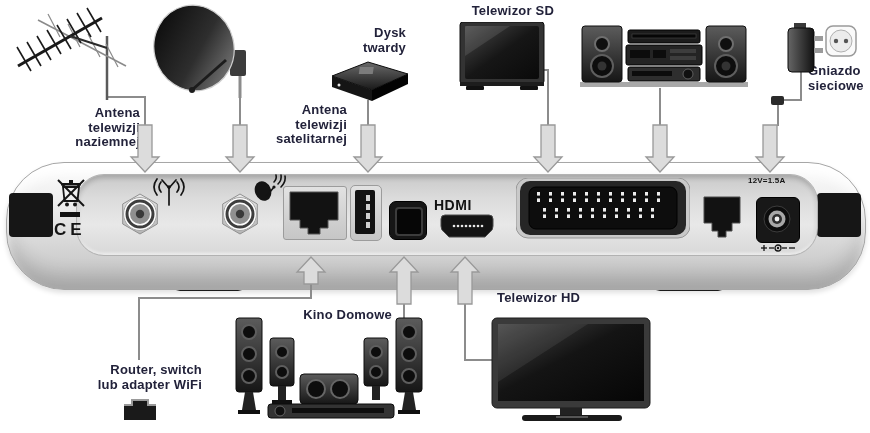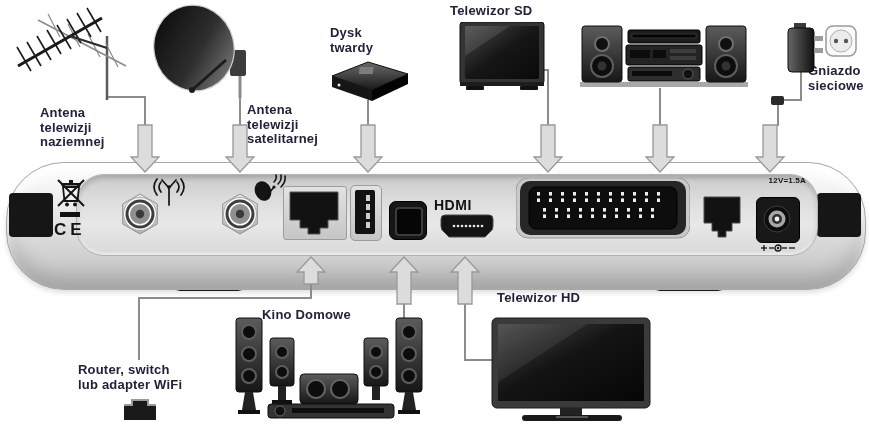--- a/index.html
+++ b/index.html
@@ -1,20 +1,20 @@
 <!DOCTYPE html>
 <html><head>
 <meta charset="utf-8">
 <style>
   html,body{margin:0;padding:0;background:#fff;}
   .scene{position:relative;width:870px;height:433px;background:#fff;overflow:hidden;
          font-family:"Liberation Sans",sans-serif;}
   .abs{position:absolute;}
   .lbl{position:absolute;font-weight:bold;font-size:13px;line-height:1.12;
-       color:#22223a;white-space:pre-line;text-align:left;letter-spacing:.2px;}
+       color:#22223a;white-space:pre-line;text-align:right;letter-spacing:.2px;}
   .lbl.left{text-align:left;}
   .portlbl{position:absolute;font-weight:bold;font-size:9px;color:#141414;
            text-align:center;letter-spacing:.3px;}
   
   .box-body{position:absolute;left:6px;top:162px;width:858px;height:126px;
     border:1px solid #a6a6a6;border-radius:58px;
     background:linear-gradient(180deg,#fdfdfd 0%,#f2f2f2 22%,#e2e2e2 48%,#d2d2d2 72%,#bfbfbf 100%);
     box-shadow:inset 0 10px 12px rgba(255,255,255,.9), inset 0 -14px 18px rgba(0,0,0,.14), 0 3px 5px rgba(0,0,0,.12);
     z-index:1;}
   .box-recess{position:absolute;left:76px;top:174px;width:740px;height:80px;
@@ -27,21 +27,21 @@
   .foot{position:absolute;top:276px;width:78px;height:15px;
     background:linear-gradient(180deg,#8a8a8a 0%,#4a4a4a 45%,#1c1c1c 100%);
     border-radius:0 0 10px 10px;z-index:0;}
   .bezel{position:absolute;background:linear-gradient(180deg,#e2e2e2,#c6c6c6);
     border:1px solid #9c9c9c;border-radius:3px;z-index:3;}
   .z3{z-index:3;}  .z6{z-index:6;}
   .overlay{position:absolute;left:0;top:0;z-index:5;}
   .ce{position:absolute;font-weight:bold;font-size:17px;letter-spacing:4px;color:#141414;z-index:3;}
   .hdmi-logo{position:absolute;font-weight:800;font-size:14px;letter-spacing:.5px;color:#111;
     z-index:3;}
-  .pwr-small{position:absolute;font-weight:bold;font-size:8px;color:#141414;text-align:right;
+  .pwr-small{position:absolute;font-weight:bold;font-size:8px;color:#141414;text-align:left;
     letter-spacing:.2px;z-index:3;}
   .dcjack{position:absolute;left:756px;top:197px;width:42px;height:44px;background:#181818;
     border:1px solid #000;border-radius:6px;z-index:3;}
 </style>
 </head>
 <body>
 
 <div class="scene">
 
   <div class="box-body"></div>

